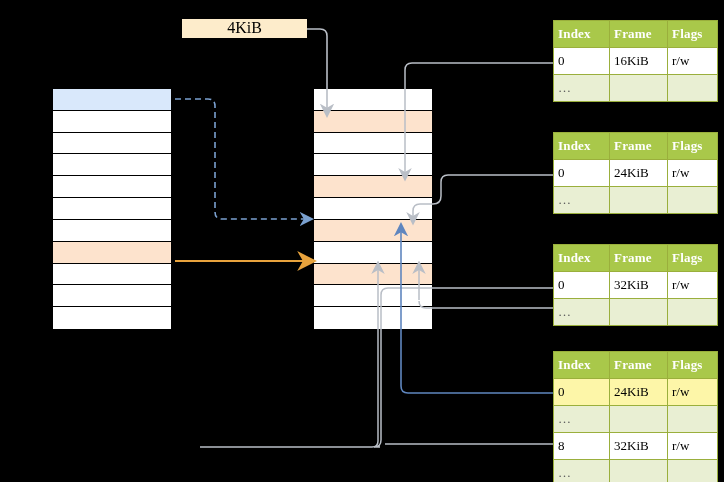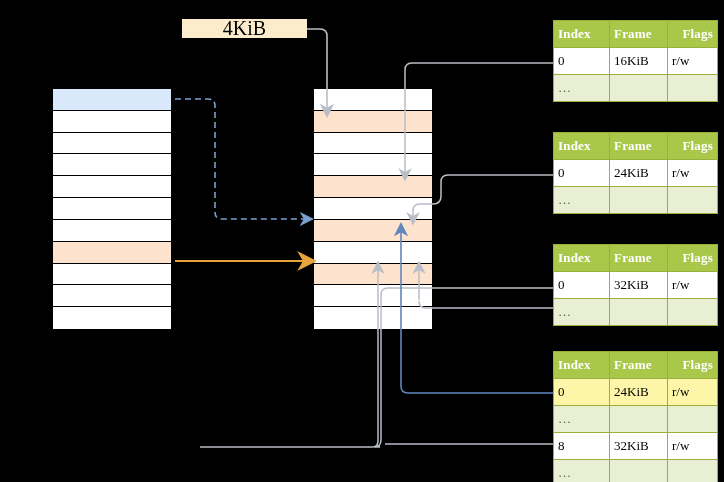--- a/index.html
+++ b/index.html
@@ -22,27 +22,27 @@
   .pt td,.pt th{border:1px solid #9aaf3c;box-sizing:border-box;
       font-size:13px;line-height:14px;padding:3px 4px;height:27px;
       font-family:"Liberation Serif",serif;color:#000;vertical-align:middle;}
   .pt th{background:#a9c84a;color:#fff;font-weight:bold;text-align:left;
       letter-spacing:.2px;}
   .pt td.idx{width:56px;}
   .pt td.frm{width:58px;}
   .pt td.flg{width:50px;margin-left:44px;}
   .pt th.idx{width:56px;}
   .pt th.frm{width:58px;}
-  .pt th.flg{width:50px;text-align:right;}
+  .pt th.flg{width:50px;}
   .pt tr.ell td{background:#e9efd3;color:#5d5d5d;}
   .pt tr.hl td{background:#fdf6a8;}
 
   
   .callout{position:absolute;background:#fdeccb;color:#000;
-           font-size:20px;line-height:18px;text-align:center;
+           font-size:16px;line-height:18px;text-align:center;
            font-family:"Liberation Serif",serif;}
 
   svg.overlay{position:absolute;left:0;top:0;width:724px;height:482px;
               pointer-events:none;}
 </style>
 </head>
 <body>
 
 <div id="stage">
 

